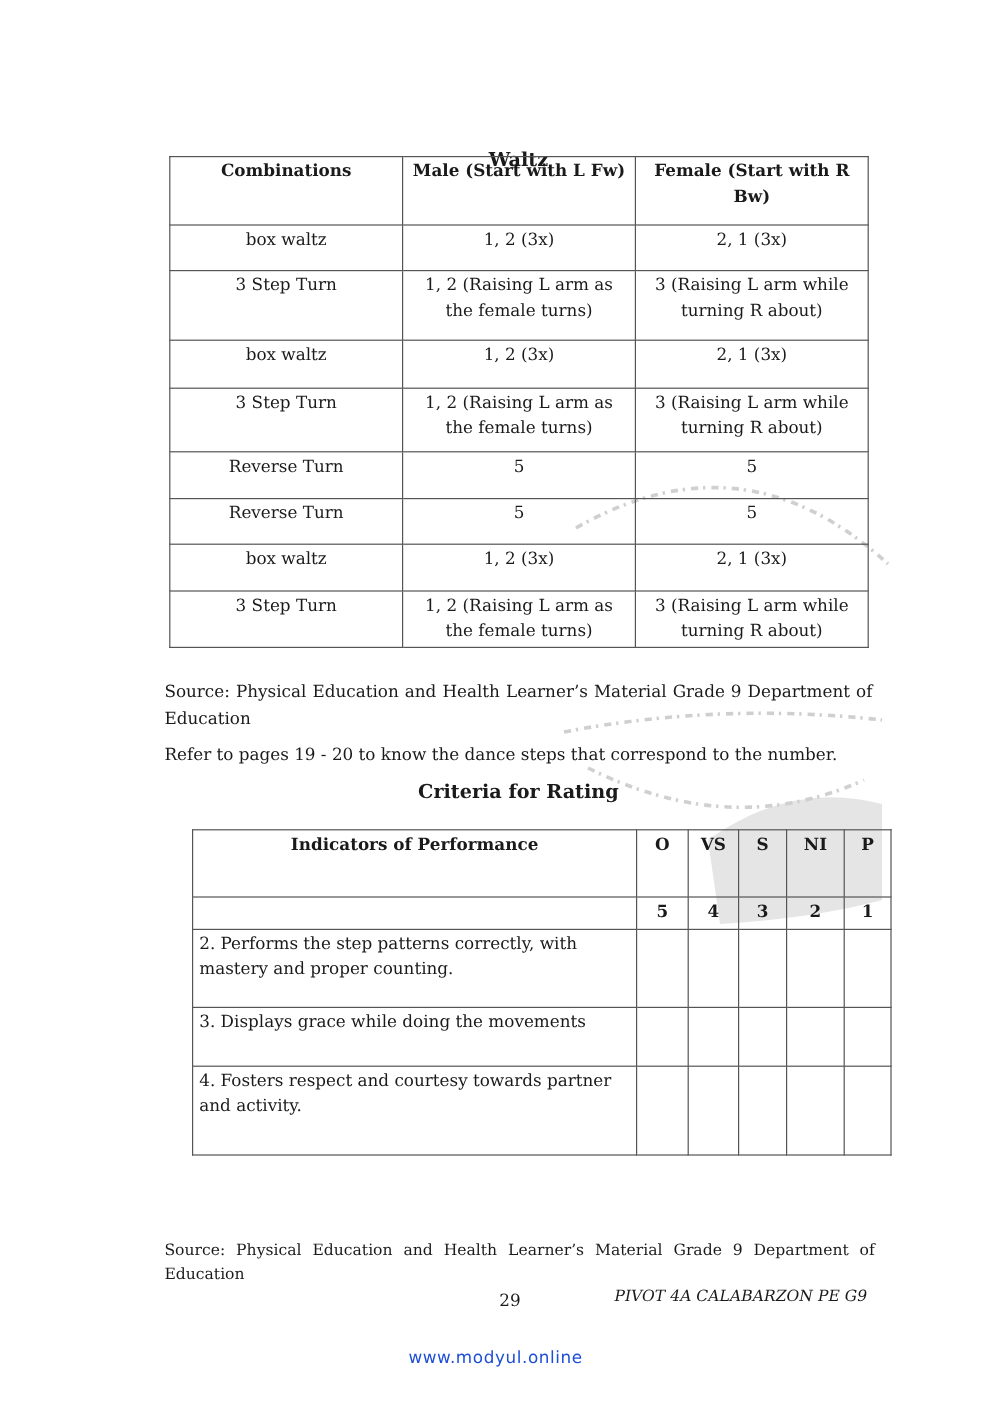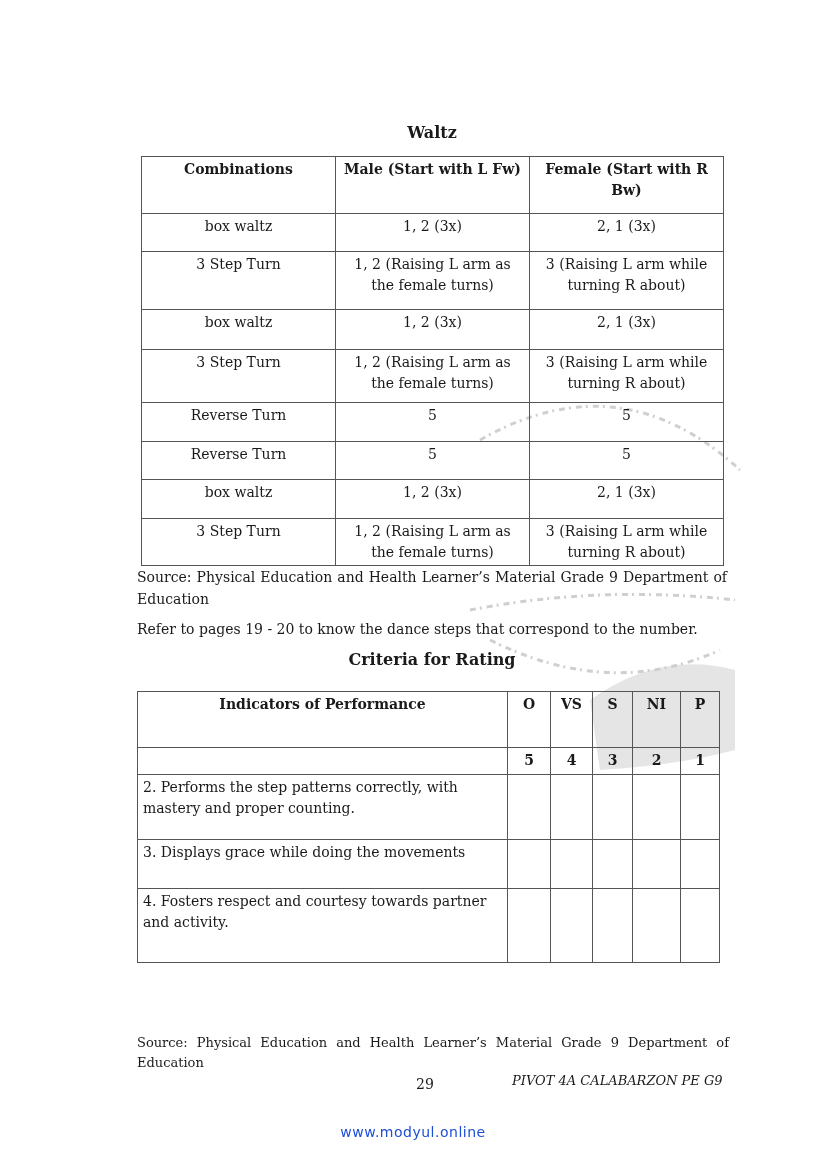--- a/index.html
+++ b/index.html
@@ -28,21 +28,21 @@
     <path d="M 470 610 Q 600 585 735 600"></path>
     <path d="M 490 640 Q 610 700 720 650"></path>
   </g>
   <g fill="#cfcfcf" opacity="0.55">
     <path d="M 590 700 Q 660 650 735 670 L 735 750 Q 680 765 600 770 Z"></path>
   </g>
 </svg>
 
 <div class="abs caption" style="left:141px; top:123px; width:582px;">Waltz</div>
 
-<table id="waltz" style="left:141px; top:156px; width:582px;">
+<table id="waltz" style="left:141px; top:130px; width:582px;">
   <colgroup>
       <col style="width:194px">
       <col style="width:194px">
       <col style="width:194px">
     </colgroup>
   <tbody>
       <tr style="height:57px;">
     <th>Combinations</th>
     <th>Male (Start with L Fw)</th>
     <th>Female (Start with R Bw)</th>
@@ -89,21 +89,21 @@
   </tr>
 </tbody>
   </table>
 
 <div class="abs para justify" style="left:137px; top:566px; width:590px;">Source: Physical Education and Health Learner’s Material Grade 9 Department of Education</div>
 
 <div class="abs para" style="left:137px; top:618px; width:600px; white-space:nowrap;">Refer to pages 19 - 20 to know the dance steps that correspond to the number.</div>
 
 <div class="abs caption" style="left:137px; top:650px; width:590px;">Criteria for Rating</div>
 
-<table id="rating" style="left:137px; top:691px; width:582px;">
+<table id="rating" style="left:160px; top:691px; width:582px;">
   <colgroup>
     <col style="width:370px">
       <col style="width:43px">
       <col style="width:42px">
       <col style="width:40px">
       <col style="width:48px">
       <col style="width:39px">
   </colgroup>
   <tbody>
       <tr style="height:56px;">

